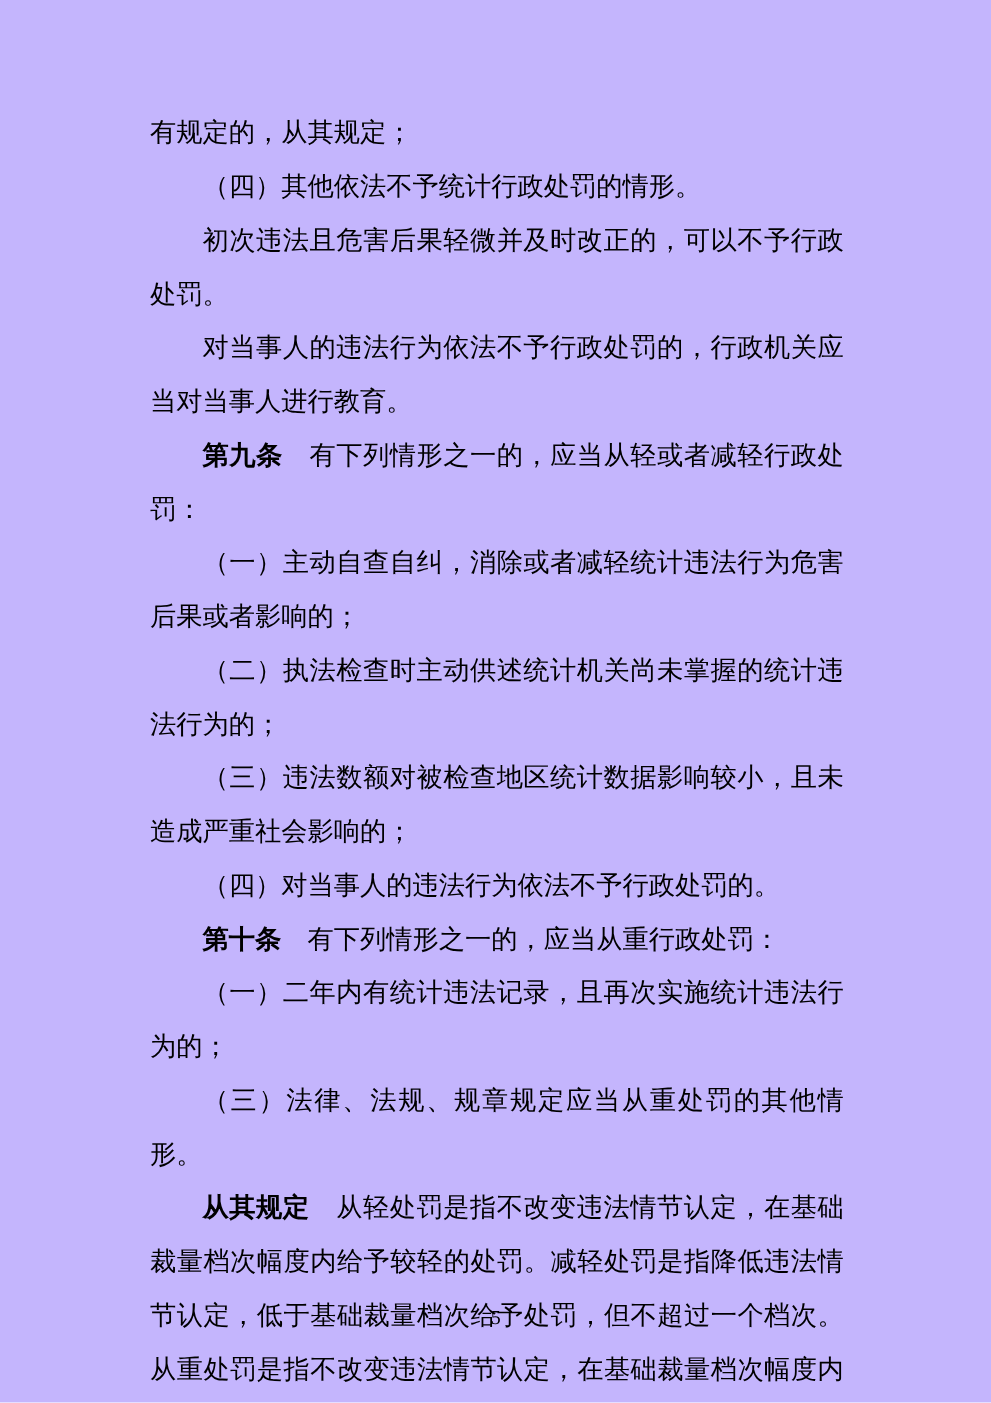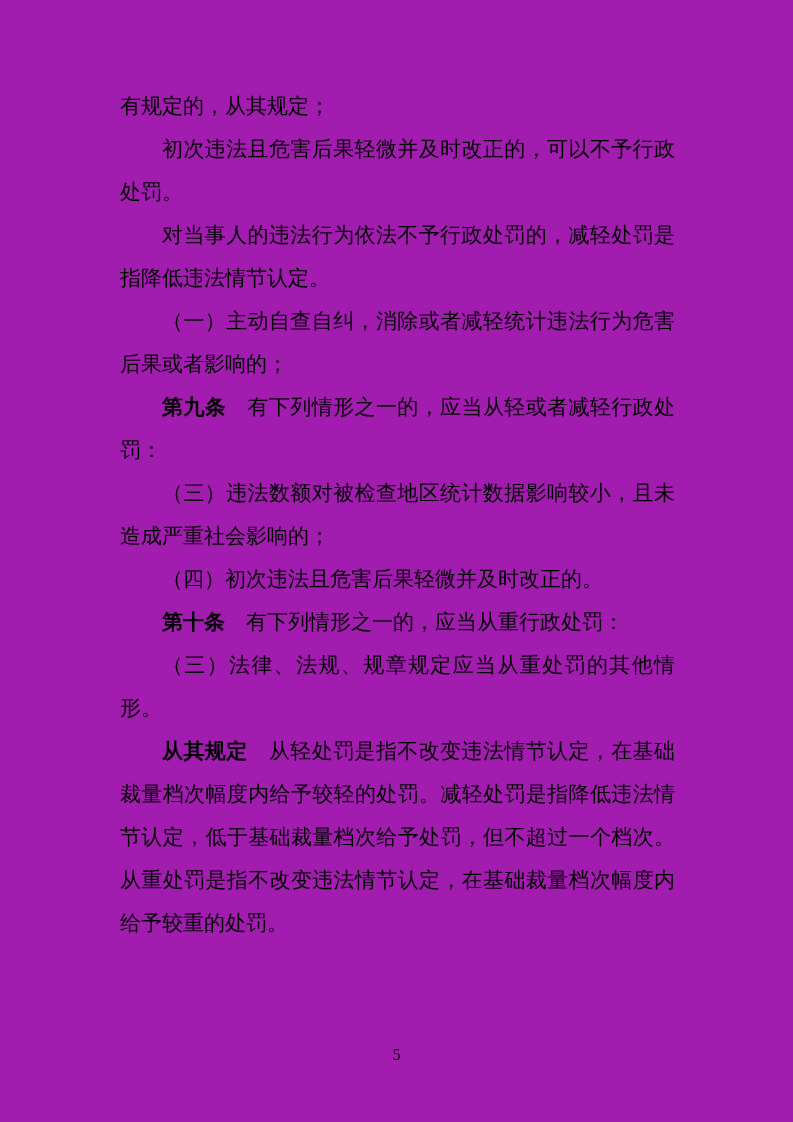--- a/index.html
+++ b/index.html
@@ -5,21 +5,21 @@
   html, body {
     margin: 0;
     padding: 0;
     background: #ffffff;
   }
   .page {
     position: relative;
     width: 793px;
     height: 1122px;
     box-sizing: border-box;
-    background: #a21caf;
+    background: #c4b5fd;
     padding: 85px 118px 0 120px;
     font-family: "Liberation Serif", "DejaVu Serif", serif;
     color: #000000;
     overflow: hidden;
   }
   .para {
     margin: 0;
     font-size: 21px;
     line-height: 43px;
     text-align: justify;
@@ -43,36 +43,39 @@
     font-family: "Liberation Serif", "DejaVu Serif", serif;
   }
 </style>
 </head>
 <body>
 
 <div class="page">
 
   <p class="para no-indent"><span>有规定的，从其规定；</span></p>
 
+  <p class="para"><span>（四）其他依法不予统计行政处罚的情形。</span></p>
 
   <p class="para"><span>初次违法且危害后果轻微并及时改正的，可以不予行政处罚。</span></p>
 
-  <p class="para"><span>对当事人的违法行为依法不予行政处罚的，减轻处罚是指降低违法情节认定。</span></p>
+  <p class="para"><span>对当事人的违法行为依法不予行政处罚的，行政机关应当对当事人进行教育。</span></p>
+
+  <p class="para"><b class="art">第九条</b><span>　有下列情形之一的，应当从轻或者减轻行政处罚：</span></p>
 
   <p class="para"><span>（一）主动自查自纠，消除或者减轻统计违法行为危害后果或者影响的；</span></p>
 
-  <p class="para"><b class="art">第九条</b><span>　有下列情形之一的，应当从轻或者减轻行政处罚：</span></p>
-
+  <p class="para"><span>（二）执法检查时主动供述统计机关尚未掌握的统计违法行为的；</span></p>
 
   <p class="para"><span>（三）违法数额对被检查地区统计数据影响较小，且未造成严重社会影响的；</span></p>
 
-  <p class="para"><span>（四）初次违法且危害后果轻微并及时改正的。</span></p>
+  <p class="para"><span>（四）对当事人的违法行为依法不予行政处罚的。</span></p>
 
   <p class="para"><b class="art">第十条</b><span>　有下列情形之一的，应当从重行政处罚：</span></p>
 
+  <p class="para"><span>（一）二年内有统计违法记录，且再次实施统计违法行为的；</span></p>
 
 
   <p class="para"><span>（三）法律、法规、规章规定应当从重处罚的其他情形。</span></p>
 
   <p class="para"><b class="art">从其规定</b><span>　从轻处罚是指不改变违法情节认定，在基础裁量档次幅度内给予较轻的处罚。减轻处罚是指降低违法情节认定，低于基础裁量档次给予处罚，但不超过一个档次。从重处罚是指不改变违法情节认定，在基础裁量档次幅度内给予较重的处罚。</span></p>
 
   <div class="page-number">5</div>
 
 </div>
 

